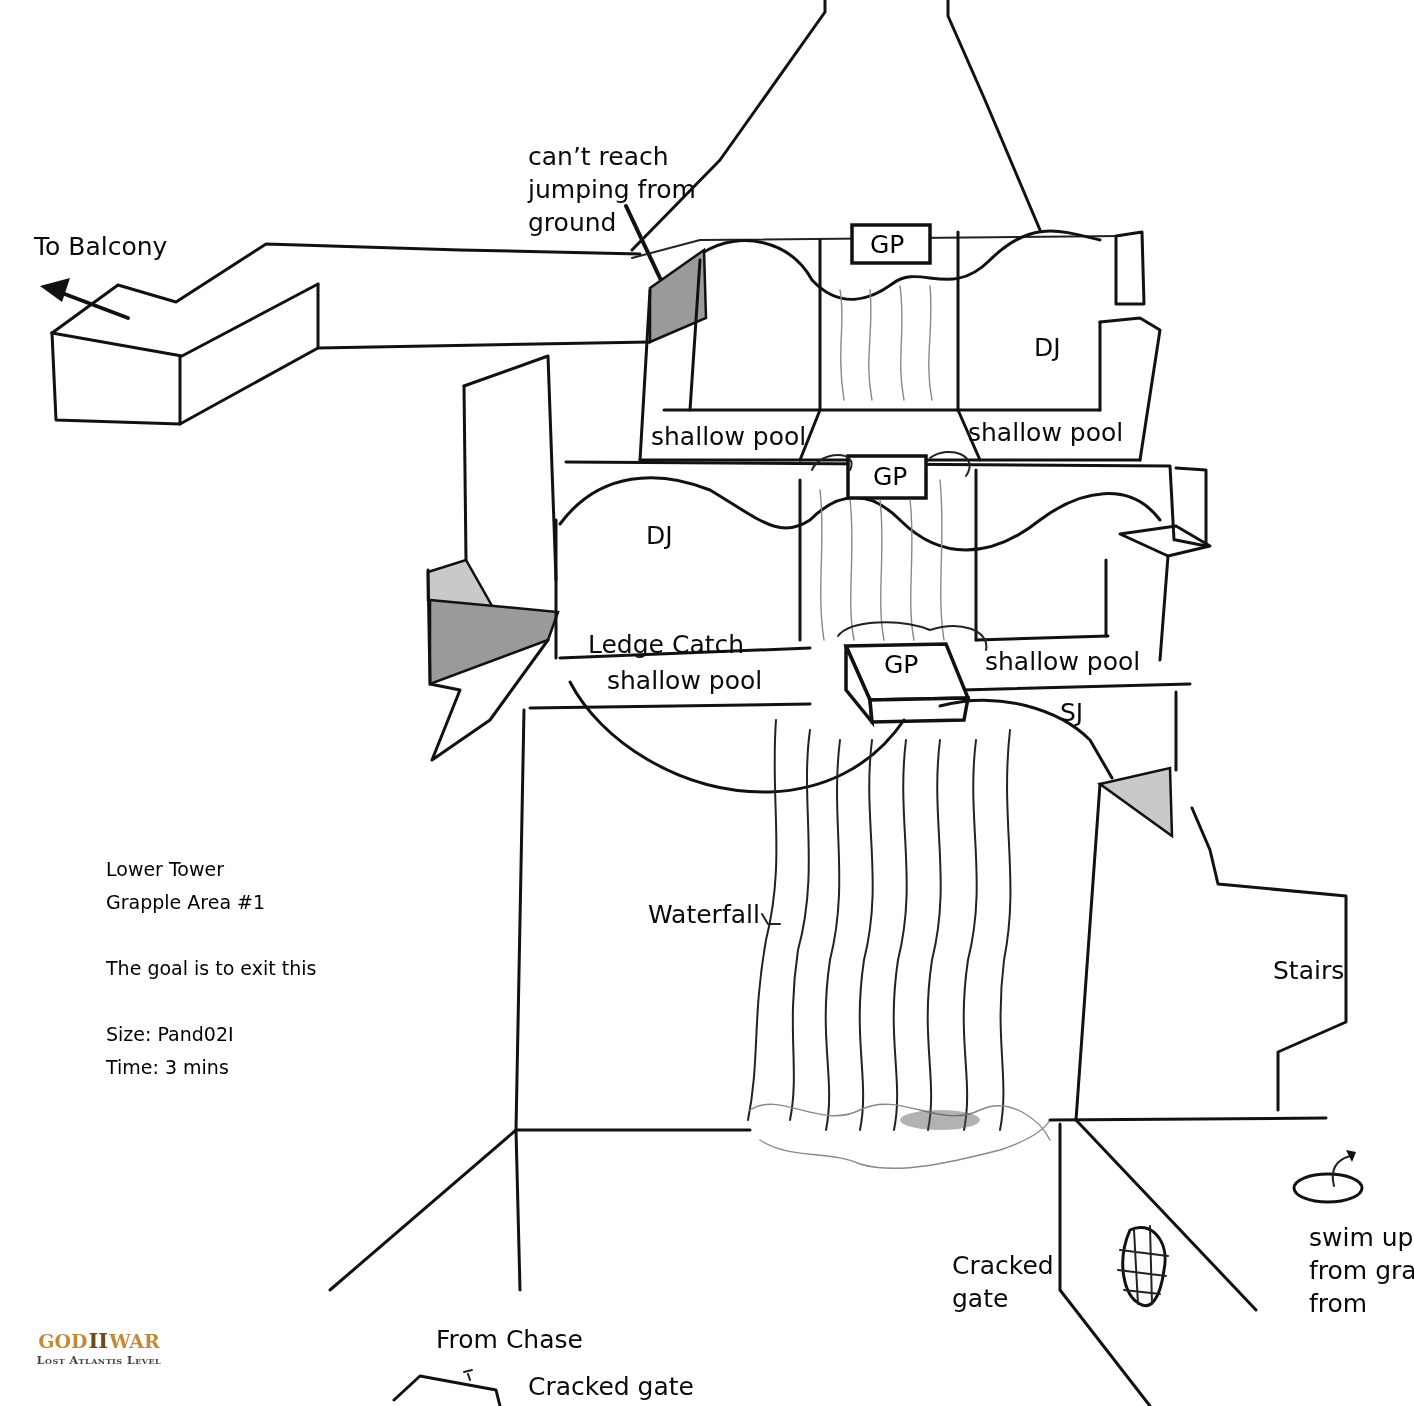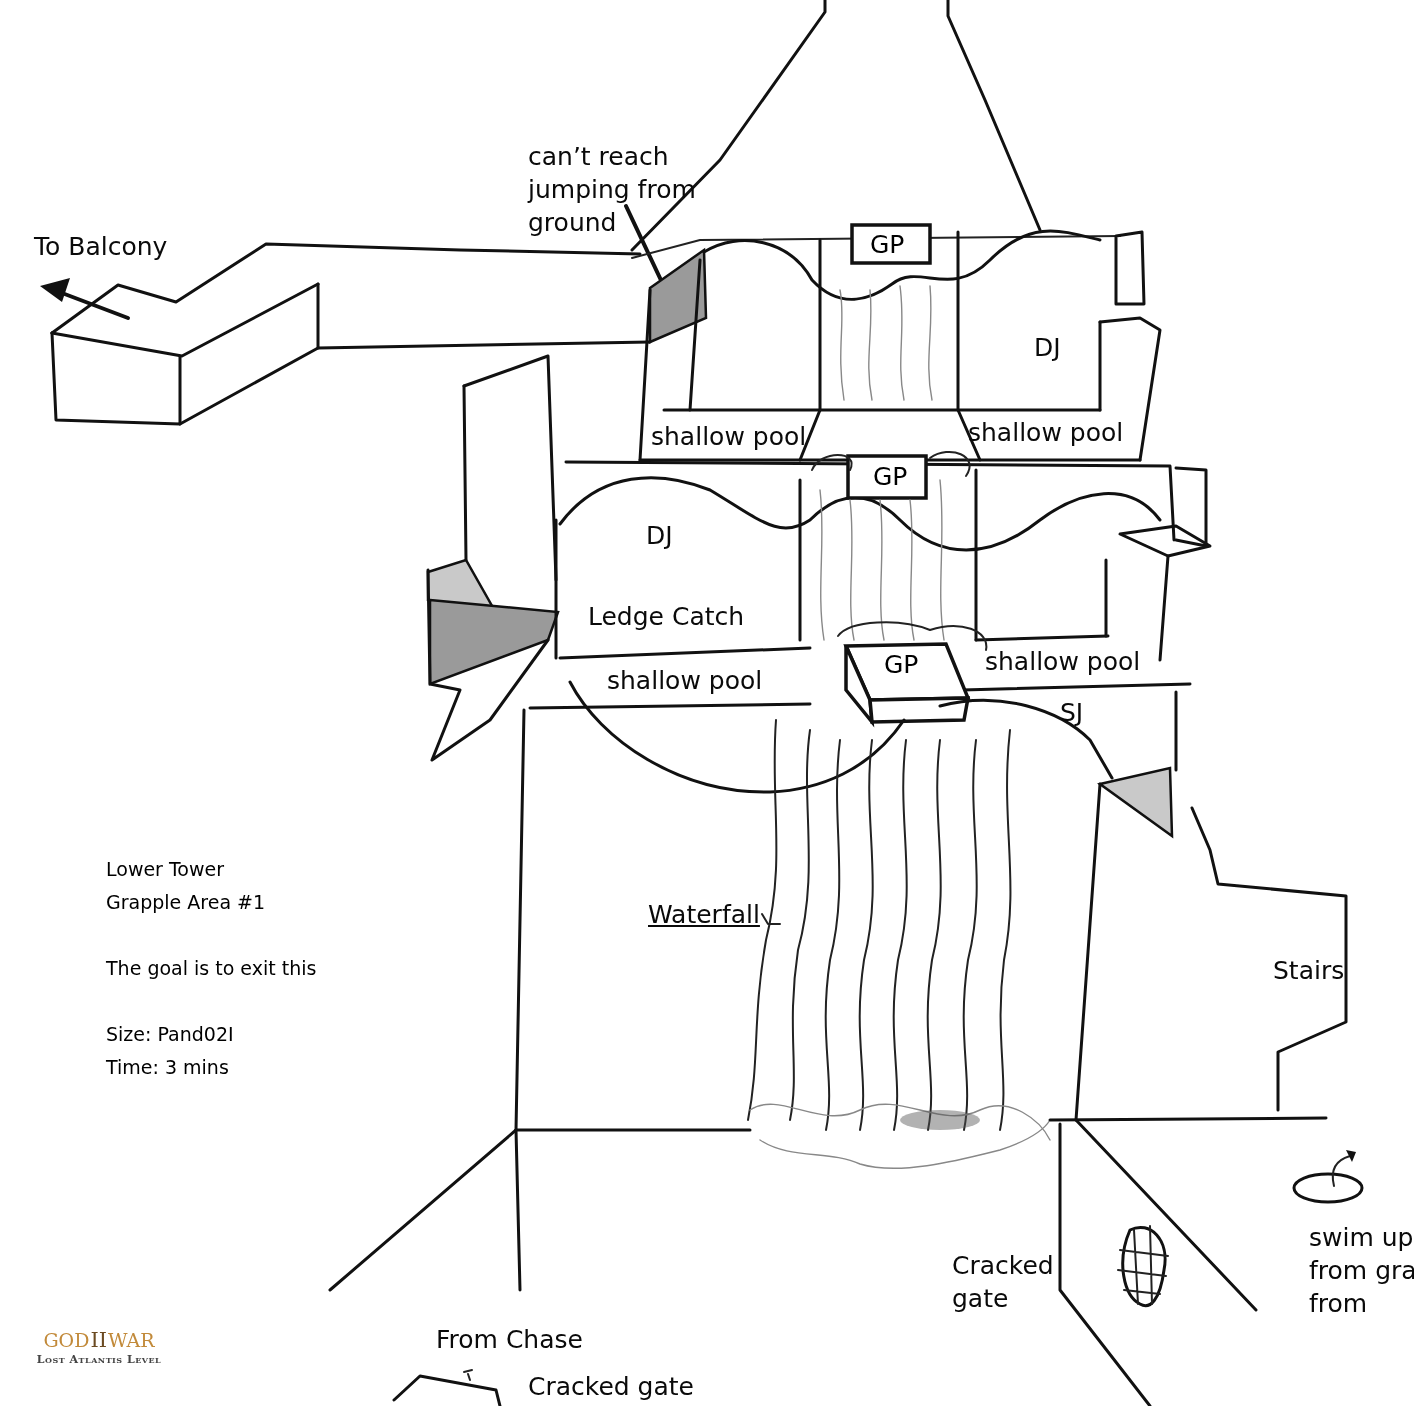--- a/index.html
+++ b/index.html
@@ -11,21 +11,21 @@
   .pencil { fill: none; stroke: #888; stroke-width: 1.4; stroke-linecap: round; }
   .shade { fill: #9a9a9a; stroke: #111; stroke-width: 2.5; }
   .shade-light { fill: #c9c9c9; stroke: #111; stroke-width: 2.5; }
   .box { fill: #fff; stroke: #111; stroke-width: 3.5; }
   .label { position: absolute; font-size: 25px; line-height: 33px; white-space: nowrap; color: #0a0a0a; }
   .gp { position: absolute; font-size: 25px; line-height: 30px; }
   .notes { position: absolute; left: 106px; top: 853px; font-size: 19px; line-height: 33px; }
   .notes div { white-space: nowrap; }
   .notes .gap { height: 33px; }
   .logo { position: absolute; left: 34px; top: 1328px; width: 130px; text-align: center; }
-  .logo-title { font-family: "DejaVu Serif", serif; font-size: 19px; font-weight: normal; color: #c28a3a;
+  .logo-title { font-family: "DejaVu Serif", serif; font-size: 19px; font-weight: bold; color: #c28a3a;
                 letter-spacing: 0px; }
   .logo-title .mark { display: inline-block; color: #6b4a22; font-size: 21px; margin: 0 1px; }
   .logo-sub { font-family: "DejaVu Serif", serif; font-size: 11px; font-weight: bold; color: #444;
               letter-spacing: 0.5px; font-variant: small-caps; margin-top: 1px; }
 </style>
 </head>
 <body>
 
 <svg class="sketch" viewBox="0 0 1414 1406">
 
@@ -167,26 +167,26 @@
 <div class="gp" style="left:870px; top:230px;">GP</div>
 <div class="gp" style="left:873px; top:462px;">GP</div>
 <div class="gp" style="left:884px; top:650px;">GP</div>
 
 <div class="label" style="left:1034px; top:331px;">DJ</div>
 <div class="label" style="left:646px; top:519px;">DJ</div>
 
 <div class="label" style="left:651px; top:420px;">shallow pool</div>
 <div class="label" style="left:968px; top:416px;">shallow pool</div>
 
-<div class="label" style="left:588px; top:600px;">Ledge Catch</div>
+<div class="label" style="left:588px; top:628px;">Ledge Catch</div>
 <div class="label" style="left:607px; top:664px;">shallow pool</div>
 <div class="label" style="left:985px; top:645px;">shallow pool</div>
 <div class="label" style="left:1060px; top:696px;">SJ</div>
 
-<div class="label" style="left:648px; top:898px;text-decoration:underline;">Waterfall</div>
+<div class="label" style="left:648px; top:898px;">Waterfall</div>
 <div class="label" style="left:1273px; top:954px;">Stairs</div>
 
 <div class="label" style="left:952px; top:1249px;">
   <div>Cracked</div>
   <div>gate</div>
 </div>
 
 <div class="label" style="left:1277px; top:1221px;margin-left:32px;">
   <div>swim up</div>
   <div>from grate</div>

